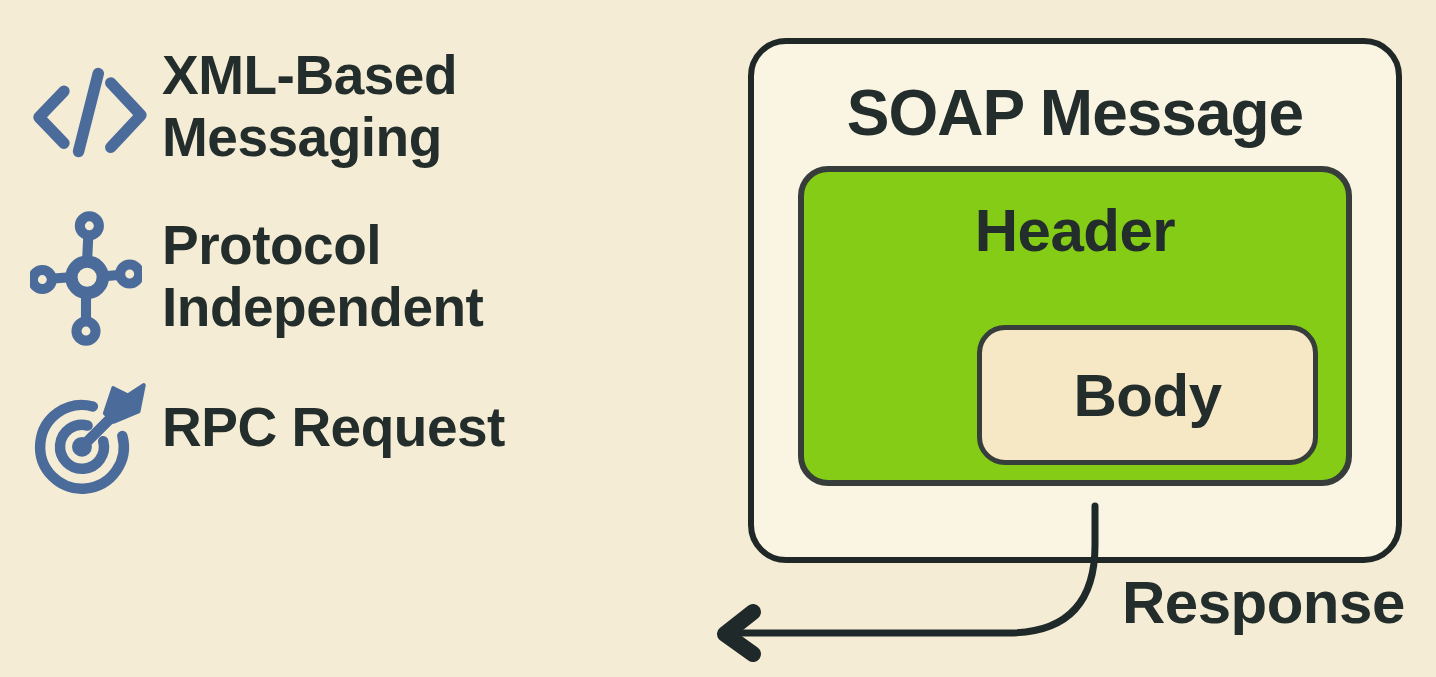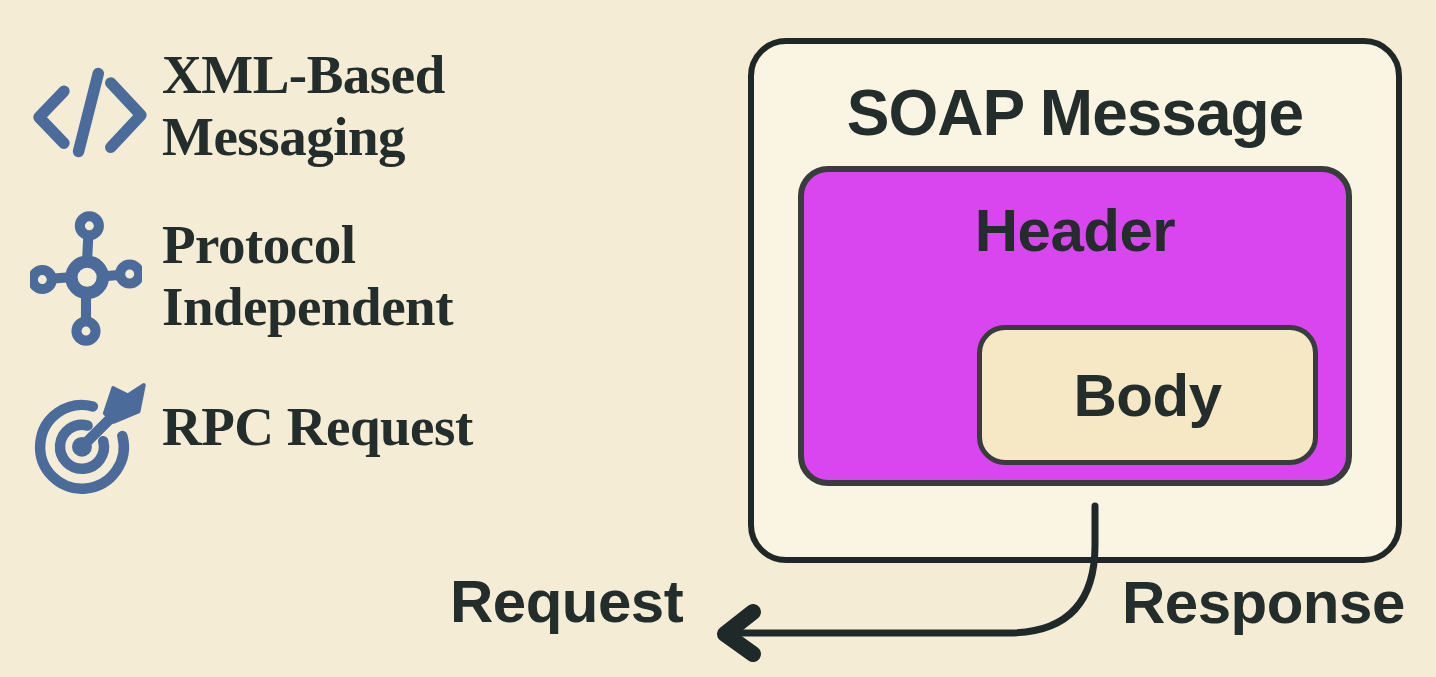--- a/index.html
+++ b/index.html
@@ -13,21 +13,20 @@
   }
   
   .feature-icon{position:absolute;}
   .feature-label{
     position:absolute;
     font-size:55px;font-weight:bold;
     line-height:62px;
     letter-spacing:-0.5px;
     white-space:pre-line;
     color:#232d2b;
-    font-family:Liberation Serif, serif;
   }
   
   .soap-box{
     position:absolute;
     left:748px;top:38px;width:654px;height:525px;
     box-sizing:border-box;
     background:#faf4e2;
     border:6px solid #1f2827;
     border-radius:38px;
   }
@@ -36,21 +35,21 @@
     left:0;right:0;top:32px;
     text-align:center;
     font-size:64px;font-weight:bold;
     letter-spacing:-1px;
     color:#232d2b;
   }
   .header-box{
     position:absolute;
     left:44px;top:122px;width:554px;height:320px;
     box-sizing:border-box;
-    background:#d946ef;
+    background:#84cc16;
     border:6px solid #363d3b;
     border-radius:30px;
   }
   .header-label{
     position:absolute;
     left:0;right:0;top:24px;
     text-align:center;
     font-size:60px;font-weight:bold;
     letter-spacing:-0.5px;
     color:#232d2b;
@@ -131,16 +130,15 @@
         <div class="body-label">Body</div>
       </div>
     </div>
   </div>
 
   <svg id="connector" width="1436" height="677" viewBox="0 0 1436 677">
     <path d="M1095 506 L1095 545 Q1095 633 1008 633 L736 633" stroke="#20292a" stroke-width="7" fill="none" stroke-linecap="round"></path>
     <path d="M753 612 L725 634 L753 654" stroke="#20292a" stroke-width="16" fill="none" stroke-linecap="round" stroke-linejoin="round"></path>
   </svg>
 
-  <div class="flow-label" id="request-label">Request</div>
   <div class="flow-label" id="response-label">Response</div>
 
 </div>
 
 </body></html>

